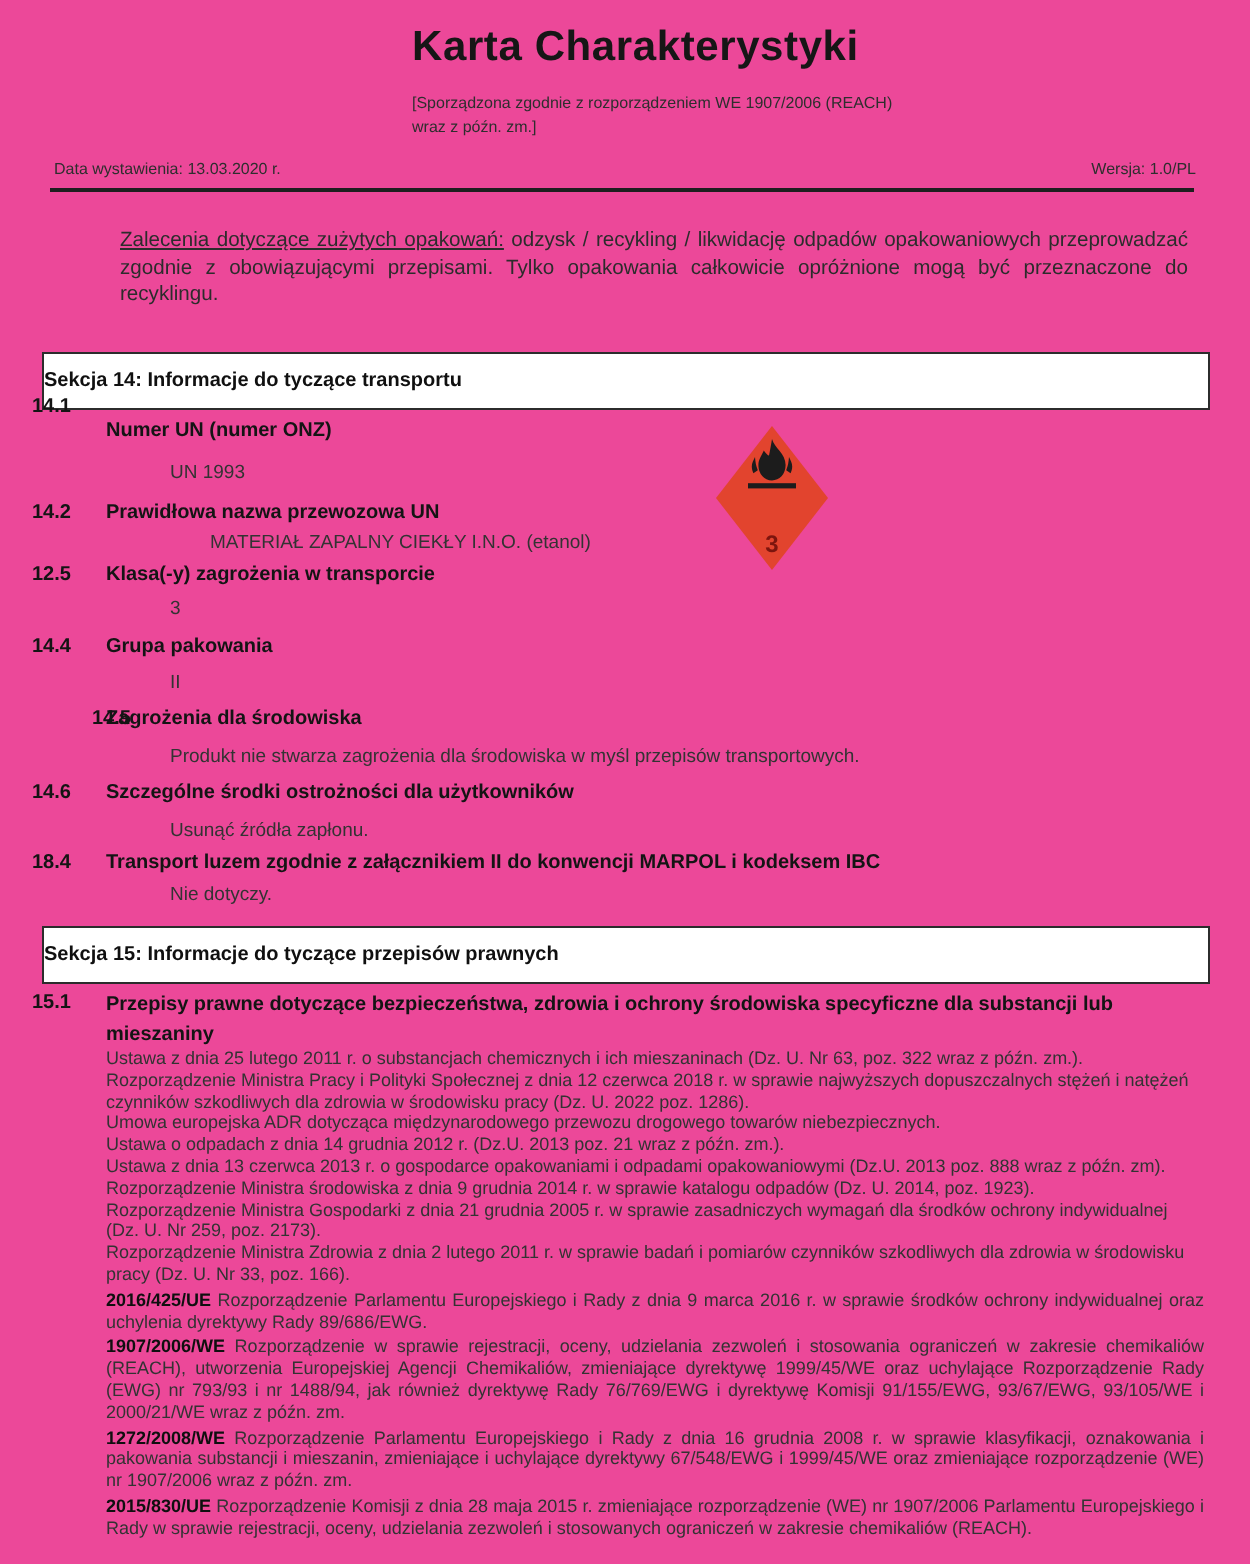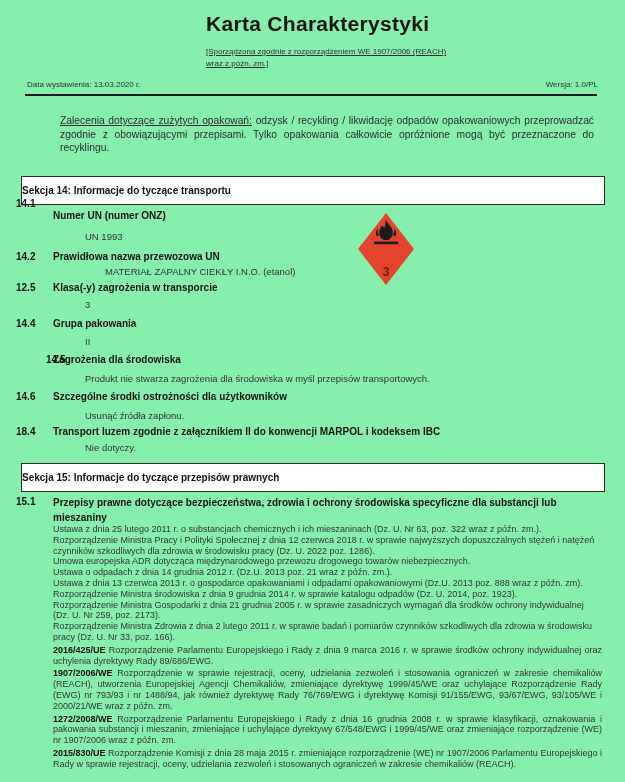--- a/index.html
+++ b/index.html
@@ -1,24 +1,24 @@
 <!DOCTYPE html>
 <html lang="pl"><head>
 <meta charset="utf-8">
 <style>
   html,body { margin:0; padding:0; background:#ffffff; }
   .page {
-    position:relative; width:625px; height:782px; background:#86efac;
+    position:relative; width:625px; height:782px; background:#ec4899;
     font-family:"Liberation Sans", sans-serif; color:#333; overflow:hidden;
   }
   .abs { position:absolute; }
 
   
   .doc-title { left:206px; top:12px; font-size:21px; font-weight:bold; color:#161616; letter-spacing:.3px; }
-  .doc-subtitle { left:206px; top:46px; width:258px; font-size:8px; line-height:12px; color:#2e2e2e;text-decoration:underline; }
+  .doc-subtitle { left:206px; top:46px; width:258px; font-size:8px; line-height:12px; color:#2e2e2e; }
   .meta-left  { left:27px; top:80px; font-size:8px; color:#2e2e2e; }
   .meta-right { left:520px; top:80px; width:78px; text-align:right; font-size:8px; color:#2e2e2e; }
   .header-rule { left:25px; top:94px; width:572px; height:2px; background:#1e1e1e; }
 
   
   .intro { left:60px; top:114px; width:534px; font-size:10.3px; line-height:13.6px; text-align:justify; color:#2c2c2c; }
   .intro .lead { text-decoration:underline; }
 
   
   .secbox { left:21px; width:582px; height:27px; border:1px solid #2c2c2c; background:#fff; }

